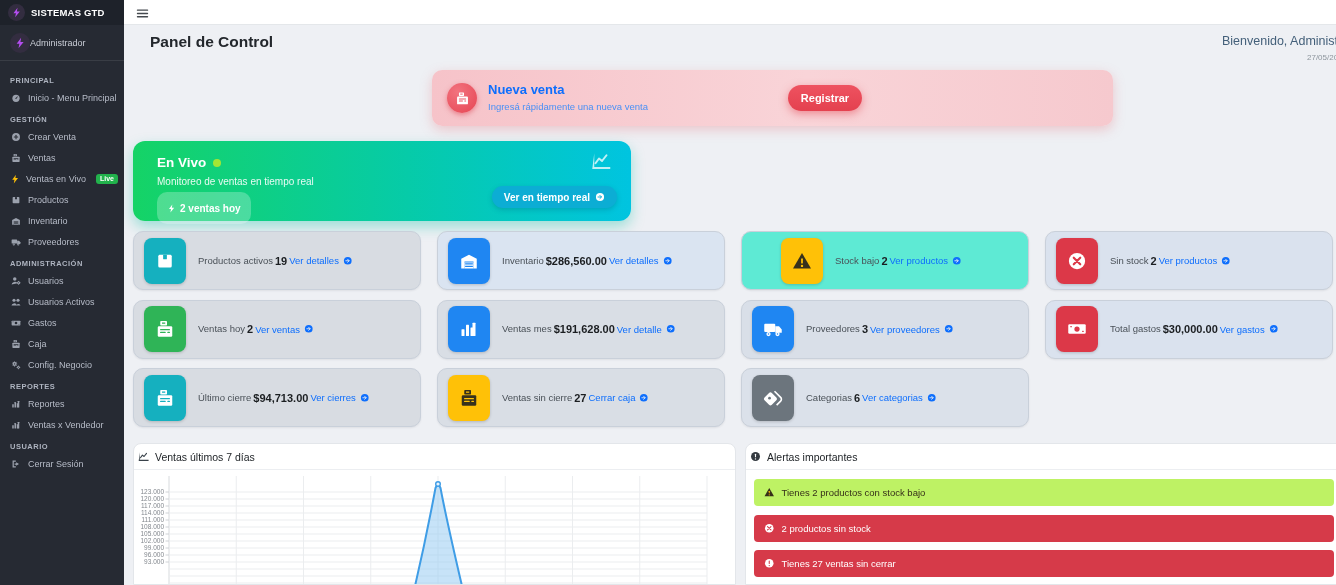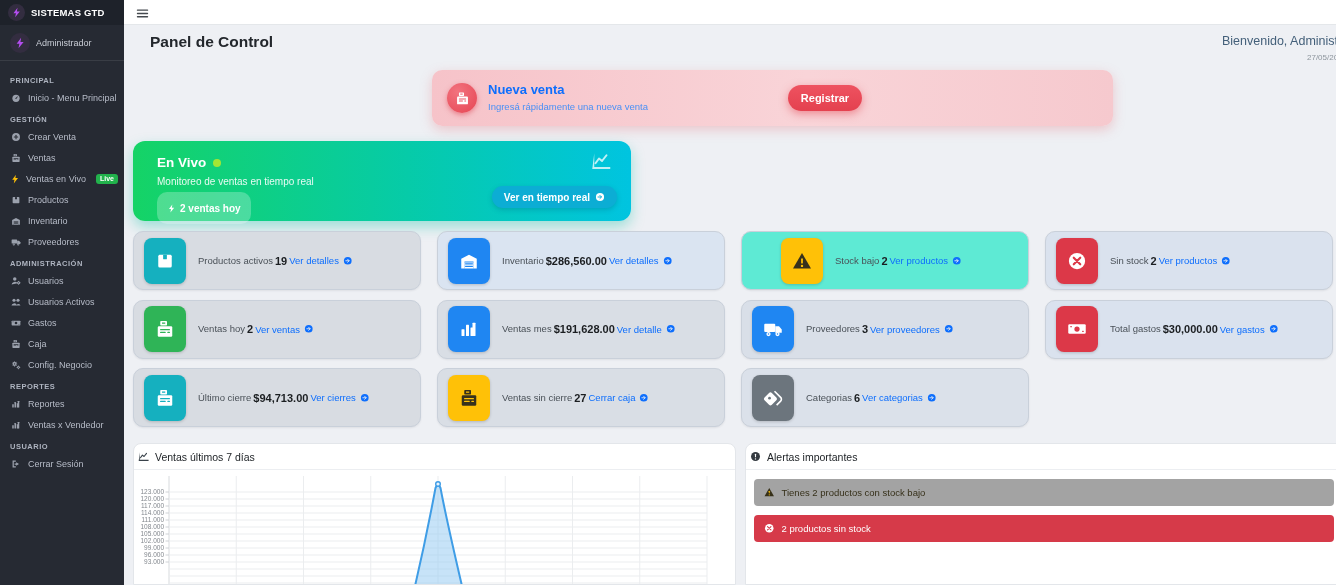--- a/index.html
+++ b/index.html
@@ -8,21 +8,21 @@
   .ic{display:inline-flex;vertical-align:middle;line-height:0}
   .ic svg{width:1em;height:1em;fill:currentColor}
   .cut{fill:var(--cut,#fff)}
   .cutS{stroke:var(--cut,#fff);fill:none}
 
   
   .sidebar{position:absolute;left:0;top:0;width:124px;height:585px;background:#262a33;z-index:5;--cut:#262a33}
   .brand{height:25px;background:#1e222a;display:flex;align-items:center;padding:0 8px;gap:6px}
   .brand .logo{width:17px;height:17px;border-radius:50%;background:#332d40;display:flex;align-items:center;justify-content:center;color:#b44df0;font-size:11px;flex:0 0 auto}
   .brand .bname{color:#fff;font-weight:bold;font-size:9.5px;letter-spacing:.2px;white-space:nowrap}
-  .profile{height:36px;display:flex;align-items:center;gap:6px;padding:0 10px;border-bottom:1px solid rgba(255,255,255,.09)}
+  .profile{height:36px;display:flex;align-items:center;gap:0;padding:0 10px;border-bottom:1px solid rgba(255,255,255,.09)}
   .profile .avatar{width:20px;height:20px;border-radius:50%;background:#332d40;display:flex;align-items:center;justify-content:center;color:#b44df0;font-size:12px;flex:0 0 auto}
   .profile .pname{color:#c9cdd6;font-size:9px;white-space:nowrap}
   .menu{padding-top:8px}
   .nav-sec{color:#aeb4c0;font-size:7.5px;font-weight:bold;letter-spacing:.5px;margin:7px 0 2px 10px;white-space:nowrap}
   .nav-item{display:flex;align-items:center;gap:6px;height:21px;padding:0 6px 0 10px;color:#b7bcc8;font-size:9px;cursor:pointer;white-space:nowrap}
   .nav-item .ic{font-size:10px;color:#9ba1ad;width:12px;justify-content:center}
   .nav-item.bolt-y .ic{color:#ffc107}
   .badge-live{margin-left:4px;background:#22b24c;color:#fff;font-size:7px;font-weight:bold;padding:1.5px 4px;border-radius:3px}
 
   
@@ -75,21 +75,21 @@
   
   .panel{position:absolute;top:443px;background:#fff;border:1px solid #e3e6ea;border-radius:8px 8px 0 0;overflow:hidden}
   .panel-hd{height:26px;display:flex;align-items:center;gap:6px;padding:0 4px;border-bottom:1px solid #eceef1;
     font-size:10.5px;color:#212529}
   .panel-hd .ic{font-size:11px;color:#39424a;--cut:#fff}
   #chartPanel{left:133px;width:603px;height:142px}
   #alertsPanel{left:745px;width:600px;height:142px}
   .alerts{padding:9px 8px 0 8px;display:flex;flex-direction:column;gap:8.5px}
   .alert{width:580px;height:27px;border-radius:4px;display:flex;align-items:center;gap:7px;padding:0 10px;font-size:9.5px}
   .alert .ic{font-size:10.5px}
-  .alert.warning{background:#a3a3a3;color:#363019;--cut:#ffc107}
+  .alert.warning{background:#bef264;color:#363019;--cut:#ffc107}
   .alert.danger{background:#d63a49;color:#fff;--cut:#d63a49}
 </style>
 </head>
 <body>
 
 <aside class="sidebar">
   <div class="brand">
     <span class="logo">
         <span class="ic">
           <svg viewBox="0 0 16 16">
@@ -684,14 +684,24 @@
       </div>
       <div class="alert danger">
         <span class="ic">
           <svg viewBox="0 0 16 16">
             <circle cx="8" cy="8" r="6.5"></circle>
             <path class="cutS" d="M5.4 5.4l5.2 5.2M10.6 5.4l-5.2 5.2" stroke-width="1.7" stroke-linecap="round"></path>
           </svg>
         </span>
         <span>2 productos sin stock</span>
       </div>
+      <div class="alert danger">
+        <span class="ic">
+          <svg viewBox="0 0 16 16">
+            <circle cx="8" cy="8" r="6.5"></circle>
+            <rect class="cut" x="7.2" y="3.9" width="1.6" height="5.3" rx=".8"></rect>
+            <circle class="cut" cx="8" cy="11.5" r="1"></circle>
+          </svg>
+        </span>
+        <span>Tienes 27 ventas sin cerrar</span>
+      </div>
     </div>
 </div>
 
 </body></html>

